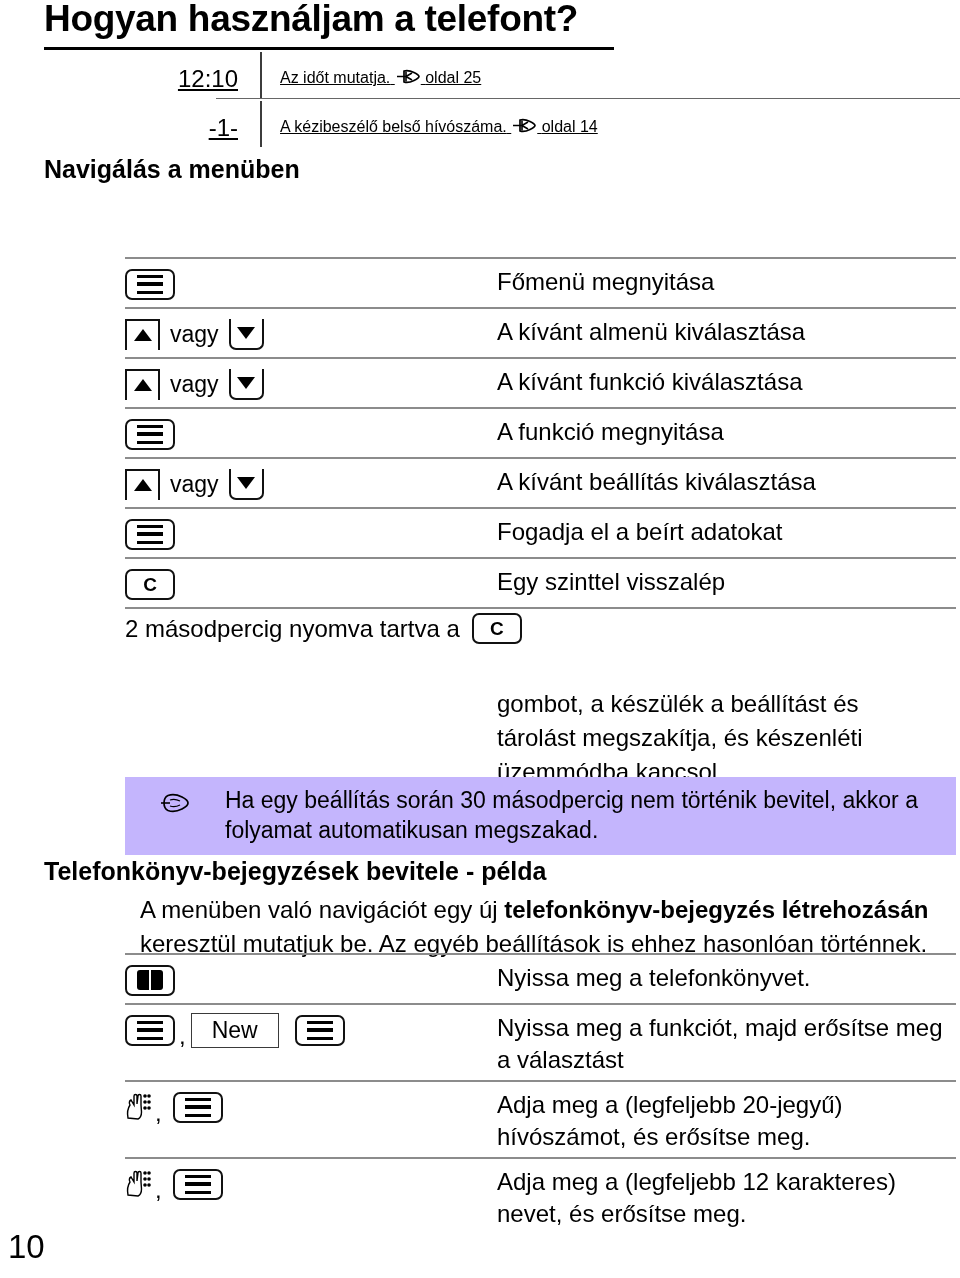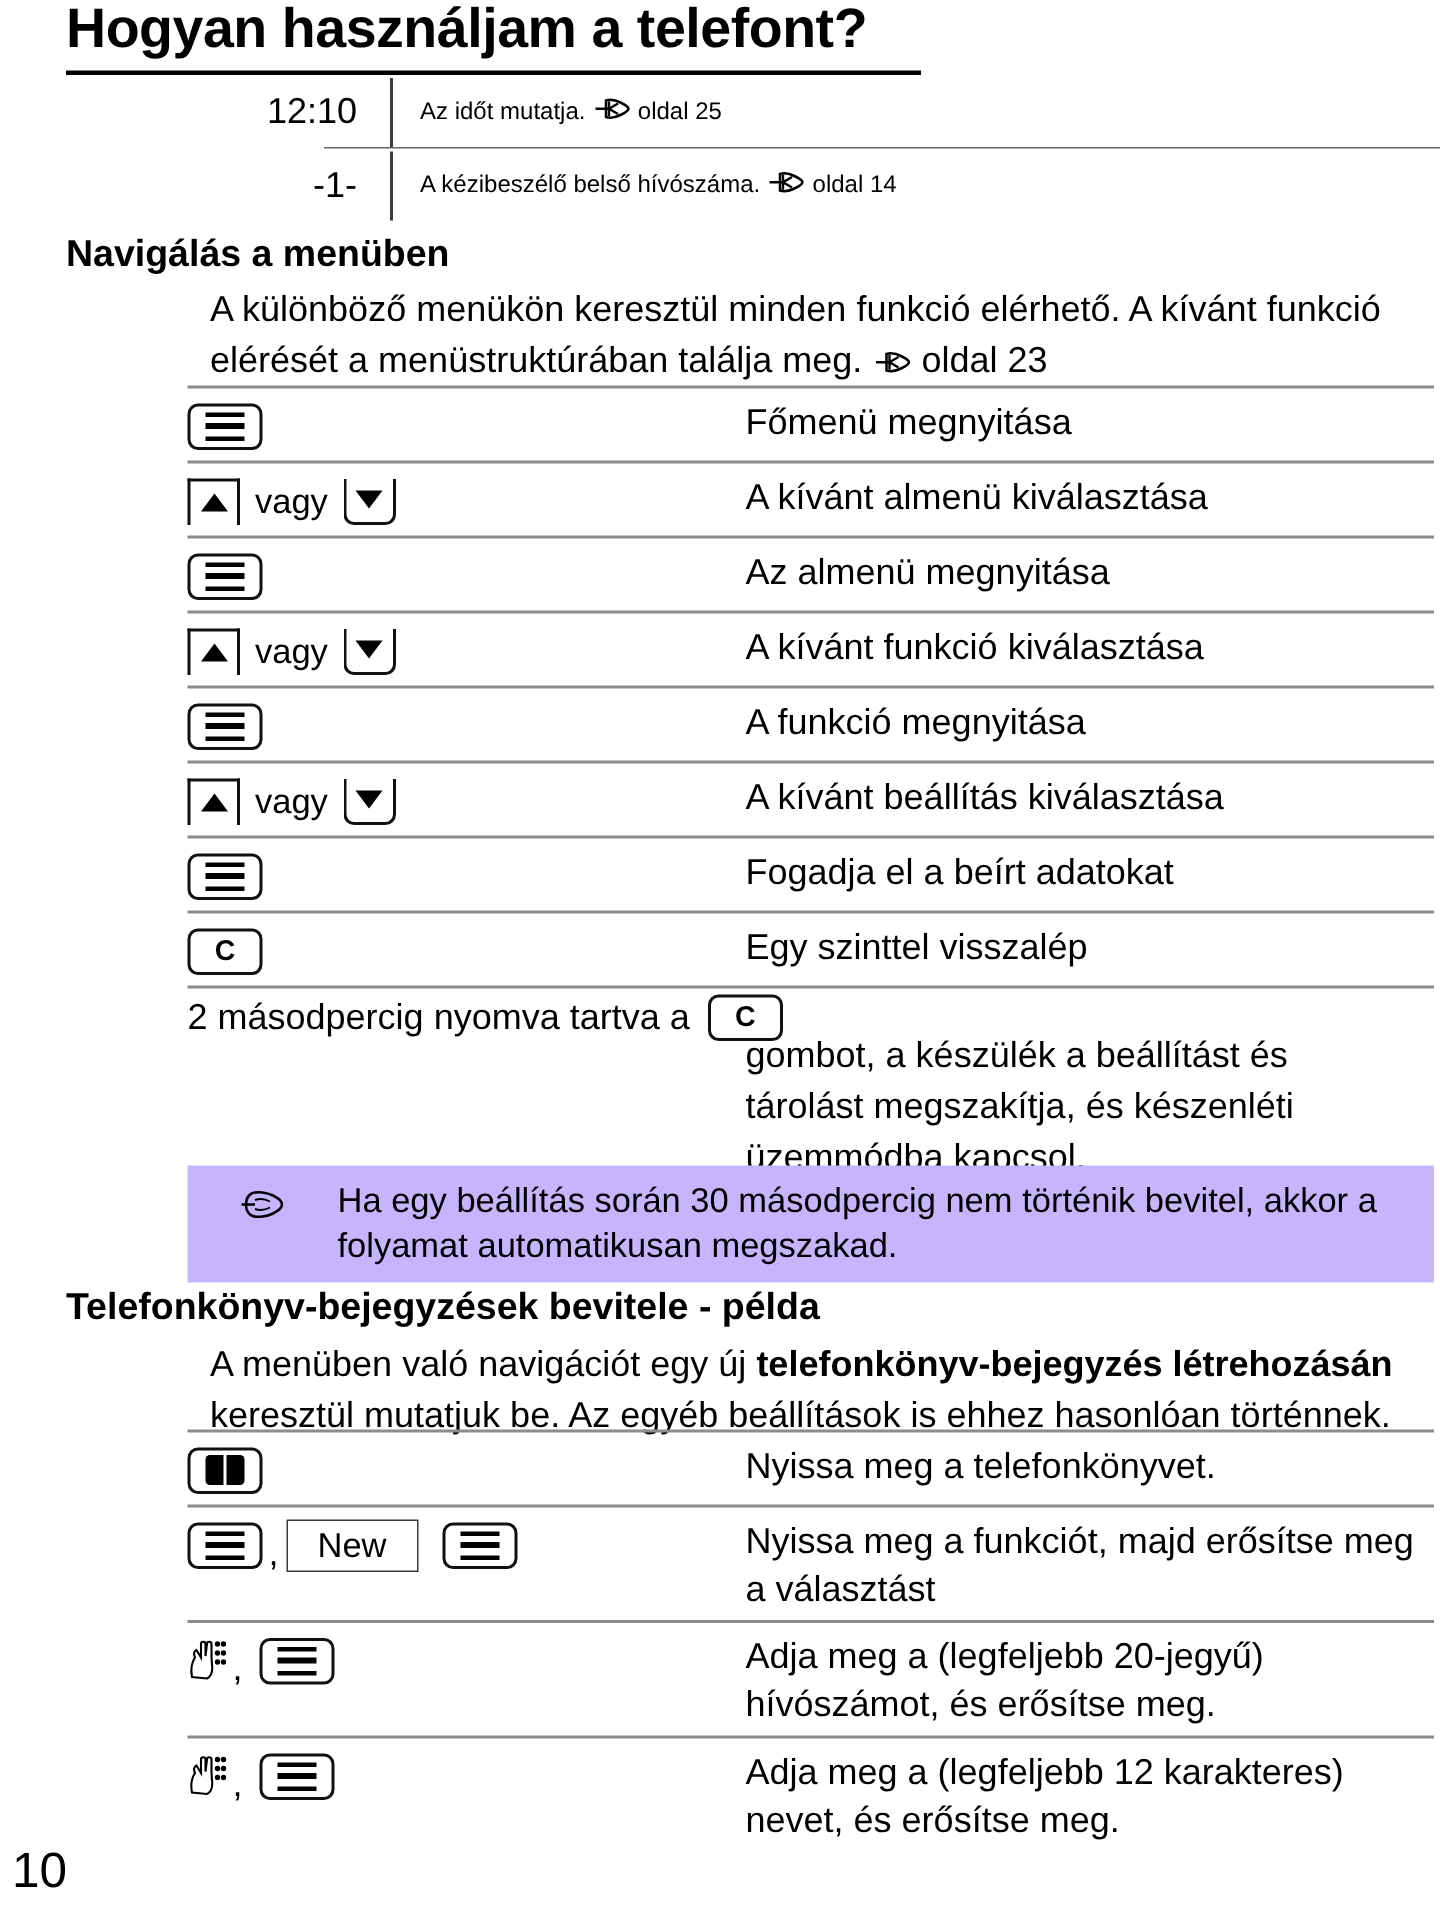--- a/index.html
+++ b/index.html
@@ -18,21 +18,21 @@
     position:absolute;left:44px;top:-2px;
     font-size:37px;font-weight:bold;letter-spacing:-0.3px;
     white-space:nowrap;
   }
   .title-rule{
     position:absolute;left:44px;top:47px;width:570px;height:3px;background:#000;
   }
 
   
   .disp{position:absolute;left:44px;top:52px;width:912px;}
-  .disp-row{position:relative;display:flex;align-items:flex-start;min-height:46px;}
+  .disp-row{position:relative;display:flex;align-items:center;min-height:46px;text-decoration:underline;}
   .disp-left{
     width:216px;text-align:right;padding-right:22px;box-sizing:border-box;
     font-size:24px;line-height:30px;padding-top:8px;
   }
   .disp-vline{position:absolute;left:216px;top:0;width:2px;height:100%;background:#3c3c3c;}
   .disp-right{
     padding-left:20px;font-size:16px;line-height:30px;padding-top:8px;white-space:nowrap;
   }
   .disp-sep{position:absolute;left:172px;top:46px;width:784px;height:1px;background:#666;}
 
@@ -179,30 +179,20 @@
             <path d="M9 3 C12 2, 16 3, 19 4.5 C22 6, 24 7.5, 24 8.5 C24 9.5, 22 11, 19 12.5 C16 14, 12 15, 9 14 Z" fill="none" stroke="#000" stroke-width="1.7"></path>
           </svg>
         </span>
         <span>oldal 14</span>
       </div>
     </div>
   </div>
 
   <div class="h2" style="top:155px;">Navigálás a menüben</div>
 
-  <div class="para" style="top:190px;">
-    <span>A különböző menükön keresztül minden funkció elérhető. A kívánt funkció elérését a menüstruktúrában találja meg.</span>
-    <span class="hand">
-      <svg width="26" height="17" viewBox="0 0 26 17">
-        <path d="M2 8.5 L11 8.5 M11 3.5 L11 13.5 M11 8.5 L17 5 M11 8.5 L17 12" stroke="#000" stroke-width="1.6" fill="none"></path>
-        <path d="M9 3 C12 2, 16 3, 19 4.5 C22 6, 24 7.5, 24 8.5 C24 9.5, 22 11, 19 12.5 C16 14, 12 15, 9 14 Z" fill="none" stroke="#000" stroke-width="1.7"></path>
-      </svg>
-    </span>
-    <span>oldal 23</span>
-  </div>
 
   <div class="steps" style="top:257px;">
 
     <div class="srow">
       <div class="skeys">
         <span class="key key-menu">
             <i></i>
           </span>
       </div>
       <div class="sdesc">Főmenü megnyitása</div>
@@ -214,28 +204,20 @@
             <span class="tri-up"></span>
           </span>
         <span class="vagy">vagy</span>
         <span class="key-down">
             <span class="tri-down"></span>
           </span>
       </div>
       <div class="sdesc">A kívánt almenü kiválasztása</div>
     </div>
 
-    <div class="srow">
-      <div class="skeys">
-        <span class="key key-menu">
-            <i></i>
-          </span>
-      </div>
-      <div class="sdesc">Az almenü megnyitása</div>
-    </div>
 
     <div class="srow">
       <div class="skeys">
         <span class="key-up">
             <span class="tri-up"></span>
           </span>
         <span class="vagy">vagy</span>
         <span class="key-down">
             <span class="tri-down"></span>
           </span>

